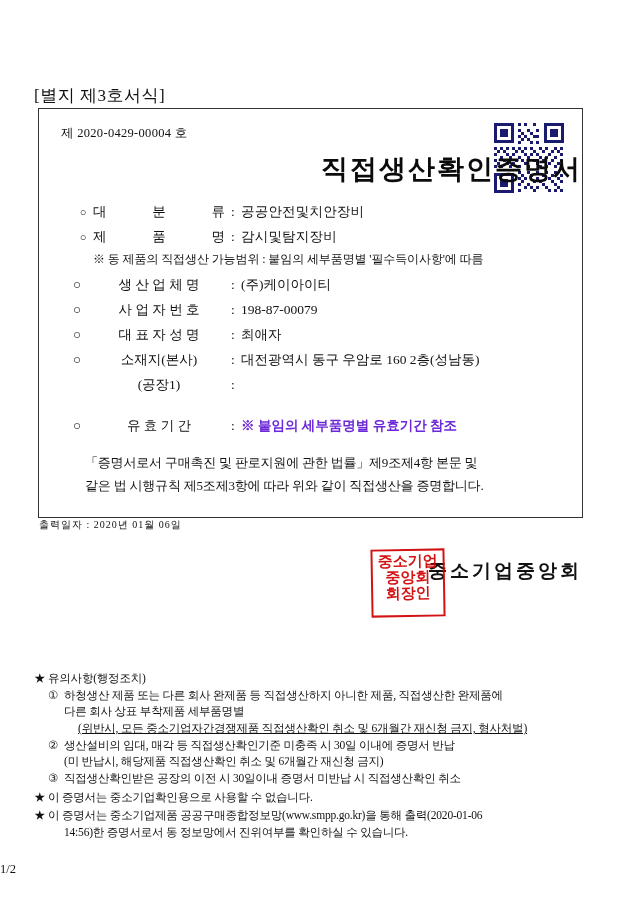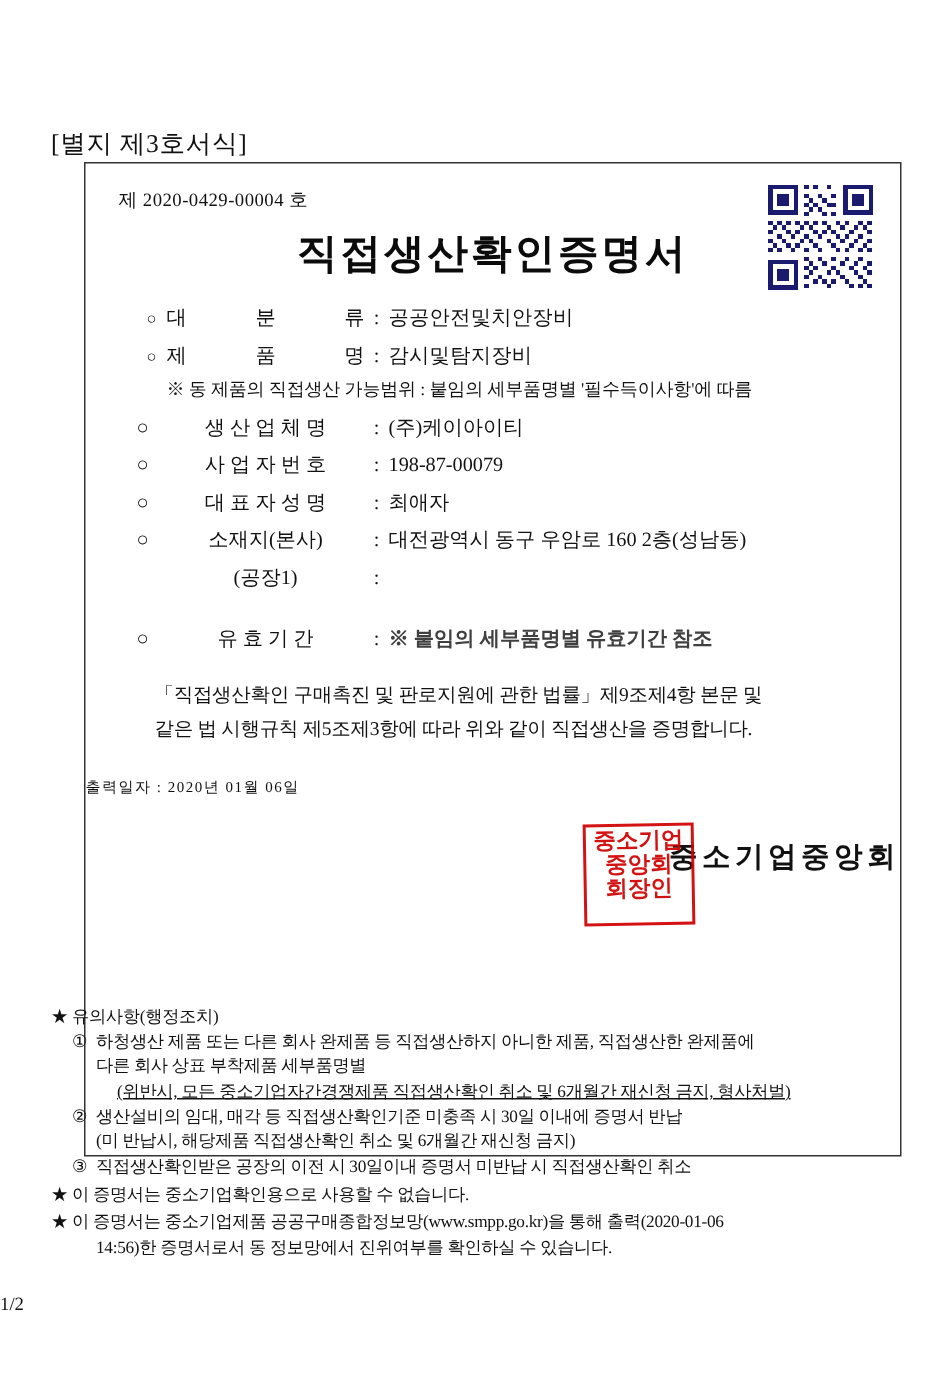--- a/index.html
+++ b/index.html
@@ -27,39 +27,38 @@
     top: 84px;
     font-size: 17px;
     letter-spacing: 0.5px;
     color: #111;
   }
   .cert-box {
     position: absolute;
     left: 38px;
     top: 108px;
     width: 545px;
-    height: 663px;
+    height: 410px;
     border: 1px solid #333;
     box-sizing: border-box;
     background: #fff;
-    margin-left: 18px;
   }
   .cert-no {
     position: absolute;
     left: 22px;
     top: 16px;
     font-size: 12.5px;
     letter-spacing: 0.3px;
   }
   .cert-title {
     position: absolute;
     left: 0;
     right: 0;
     top: 42px;
-    text-align: center;
+    text-align: right;
     font-size: 27px;
     font-weight: bold;
     letter-spacing: 2px;
     color: #0b0b0b;
   }
   .qr {
     position: absolute;
     right: 16px;
     top: 12px;
     width: 74px;
@@ -116,21 +115,21 @@
   }
   .sub-row .bullet { width: 20px; flex: 0 0 20px; padding-left: 34px; box-sizing: content-box; }
   .sub-row .key { width: 132px; flex: 0 0 132px; text-align: center; }
   .sub-row .colon { width: 16px; flex: 0 0 16px; text-align: center; }
   .sub-row .val { flex: 1 1 auto; }
 
   .valid-row {
     margin-top: 16px;
   }
   .valid-row .val { font-weight: bold; }
-  .red { color: #404040; }
+  .red { color: #6d28d9; }
   .legal {
     font-size: 13px;
     line-height: 1.75;
     padding: 14px 46px 0 46px;
     letter-spacing: -0.2px;
   }
   .issue-date {
     text-align: left;
     font-size: 10px;
     padding-top: 20px;
@@ -424,21 +423,21 @@
           <span>유</span>
           <span>효</span>
           <span>기</span>
           <span>간</span>
         </div>
         <div class="colon">:</div>
         <div class="val red">※ 붙임의 세부품명별 유효기간 참조</div>
       </div>
 
       <div class="legal">
-        <div>「직접생산확인 구매촉진 및 판로지원에 관한 법률」제9조제4항 본문 및</div>
+        <div>「증명서로서 구매촉진 및 판로지원에 관한 법률」제9조제4항 본문 및</div>
         <div>같은 법 시행규칙 제5조제3항에 따라 위와 같이 직접생산을 증명합니다.</div>
       </div>
 
       <div class="issue-date">출력일자 : 2020년 01월 06일</div>
 
       <div class="issuer">중소기업중앙회</div>
     </div>
 
     <div class="seal">
       <div>중소기업</div>

